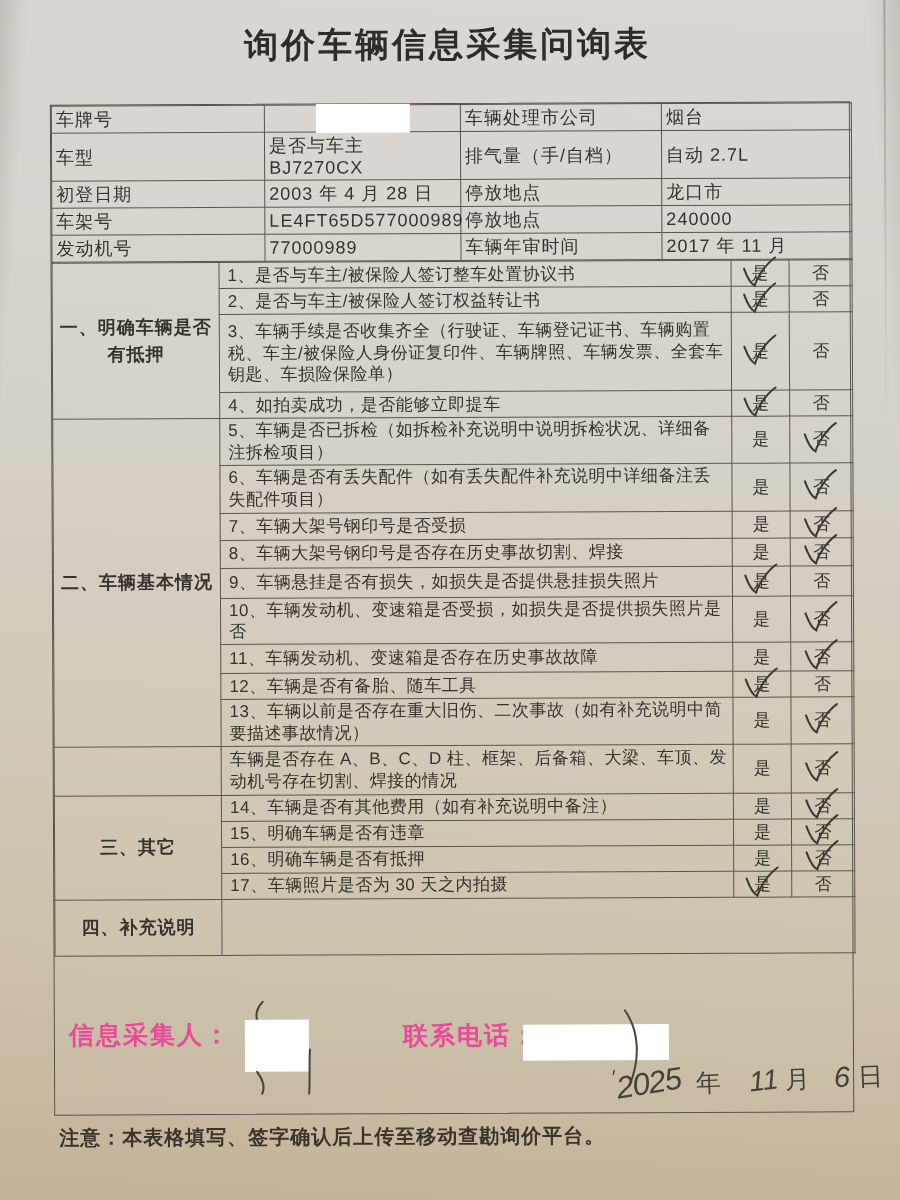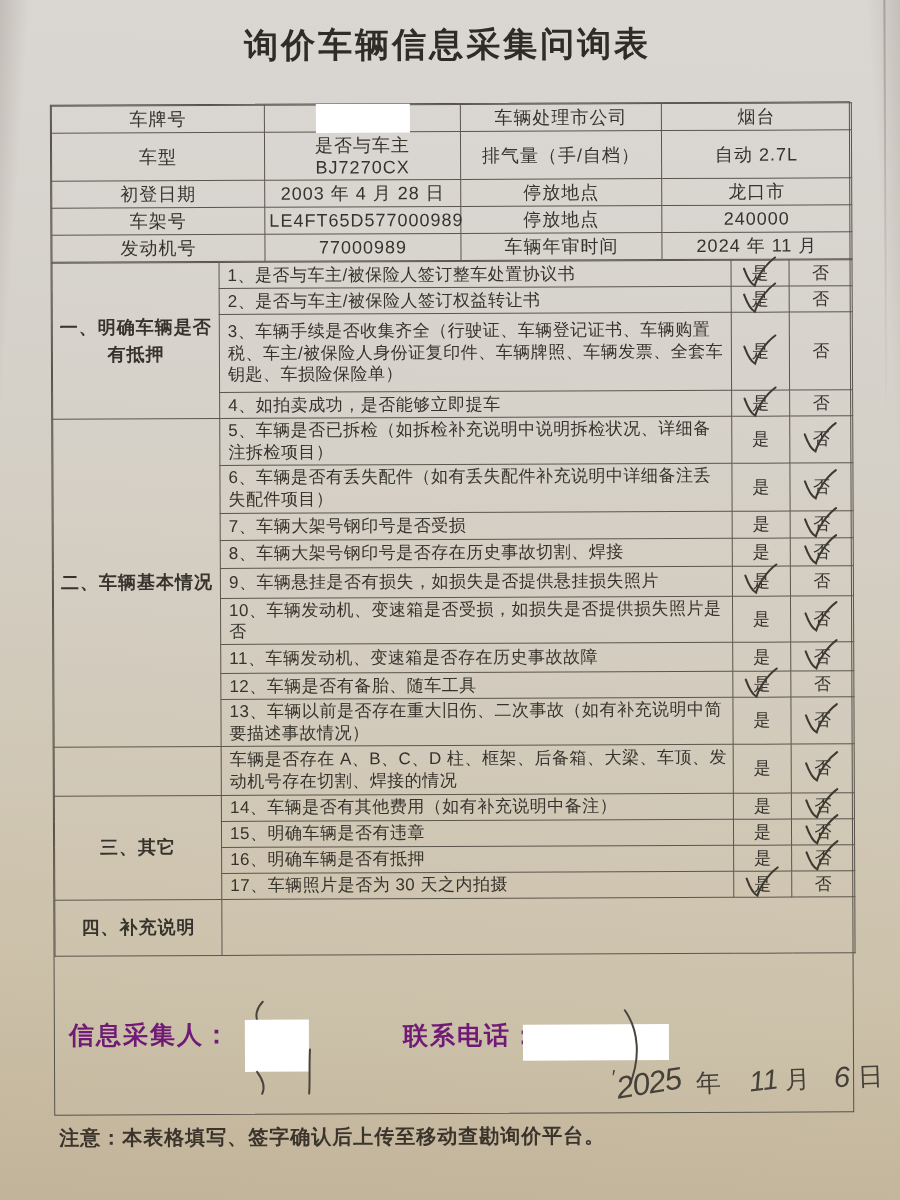--- a/index.html
+++ b/index.html
@@ -14,33 +14,33 @@
   .sheet{position:absolute;left:0;top:0;width:900px;height:1200px;transform:rotate(-0.25deg);}
   .crease-r{position:absolute;right:12px;top:0;width:2px;height:420px;
     background:linear-gradient(180deg, rgba(90,82,70,0.35), rgba(90,82,70,0));}
   .page-title{position:absolute;top:22px;left:0;width:100%;text-align:center;
     font-size:34px;font-weight:700;letter-spacing:3px;color:#2f2c27;}
   .formbox{position:absolute;left:52px;top:103px;width:800px;height:1011px;
     border:1.6px solid #56524a;box-sizing:border-box;background:rgba(255,255,255,0.03);}
   table{border-collapse:collapse;width:100%;table-layout:fixed;}
   td{border:1.2px solid #5b564c;box-sizing:border-box;padding:1px 4px;
      font-size:17px;color:#36332d;vertical-align:middle;}
-  .info td{text-align:center;font-size:18px;letter-spacing:1px;margin-left:27px;}
+  .info td{font-size:18px;letter-spacing:1px;margin-left:27px;}
   .info tr{height:25px;}
   .plate-cell{position:relative;}
   .redact{background:#ffffff;position:absolute;}
   .redact.plate{left:50%;top:50%;width:94px;height:29px;transform:translate(-50%,-50%);}
   td.q{text-align:left;padding-left:8px;line-height:1.28;letter-spacing:0.5px;}
   td.sec{text-align:center;font-weight:700;font-size:18px;letter-spacing:1px;line-height:1.5;}
   td.yn{text-align:center;position:relative;overflow:visible;}
   .check{position:absolute;left:50%;top:50%;width:36px;height:40px;
     transform:translate(-54%,-50%) rotate(2deg);pointer-events:none;}
   .check path{fill:none;stroke:#3e3a33;stroke-width:2.3;stroke-linecap:round;}
   .sig-area{position:relative;width:100%;height:202px;}
-  .sig-label{position:absolute;font-size:25px;font-weight:600;letter-spacing:2px;color:#701a75;}
+  .sig-label{position:absolute;font-size:25px;font-weight:600;letter-spacing:2px;color:#ec4899;}
   .lbl-collector{left:14px;top:62px;}
   .lbl-phone{left:348px;top:64px;}
   .redact.sig{left:190px;top:64px;width:64px;height:52px;}
   .redact.phone{left:468px;top:70px;width:146px;height:36px;}
   .stroke svg{overflow:visible;}
   .stroke{position:absolute;}
   .stroke path{fill:none;stroke:#4a453c;stroke-width:2;stroke-linecap:round;}
   .st-sig-top{left:196px;top:44px;}
   .st-sig-bot{left:198px;top:114px;}
   .st-sig-tail{left:250px;top:92px;}
@@ -97,21 +97,21 @@
       <tr>
         <td>车架号</td>
         <td>LE4FT65D577000989</td>
         <td>停放地点</td>
         <td>240000</td>
       </tr>
       <tr>
         <td>发动机号</td>
         <td>77000989</td>
         <td>车辆年审时间</td>
-        <td>2024 年 11 月</td>
+        <td>2017 年 11 月</td>
       </tr>
     </tbody>
       </table>
 
     <table>
       <colgroup>
           <col style="width:167px">
           <col style="width:512px">
           <col style="width:58px">
           <col style="width:63px">

